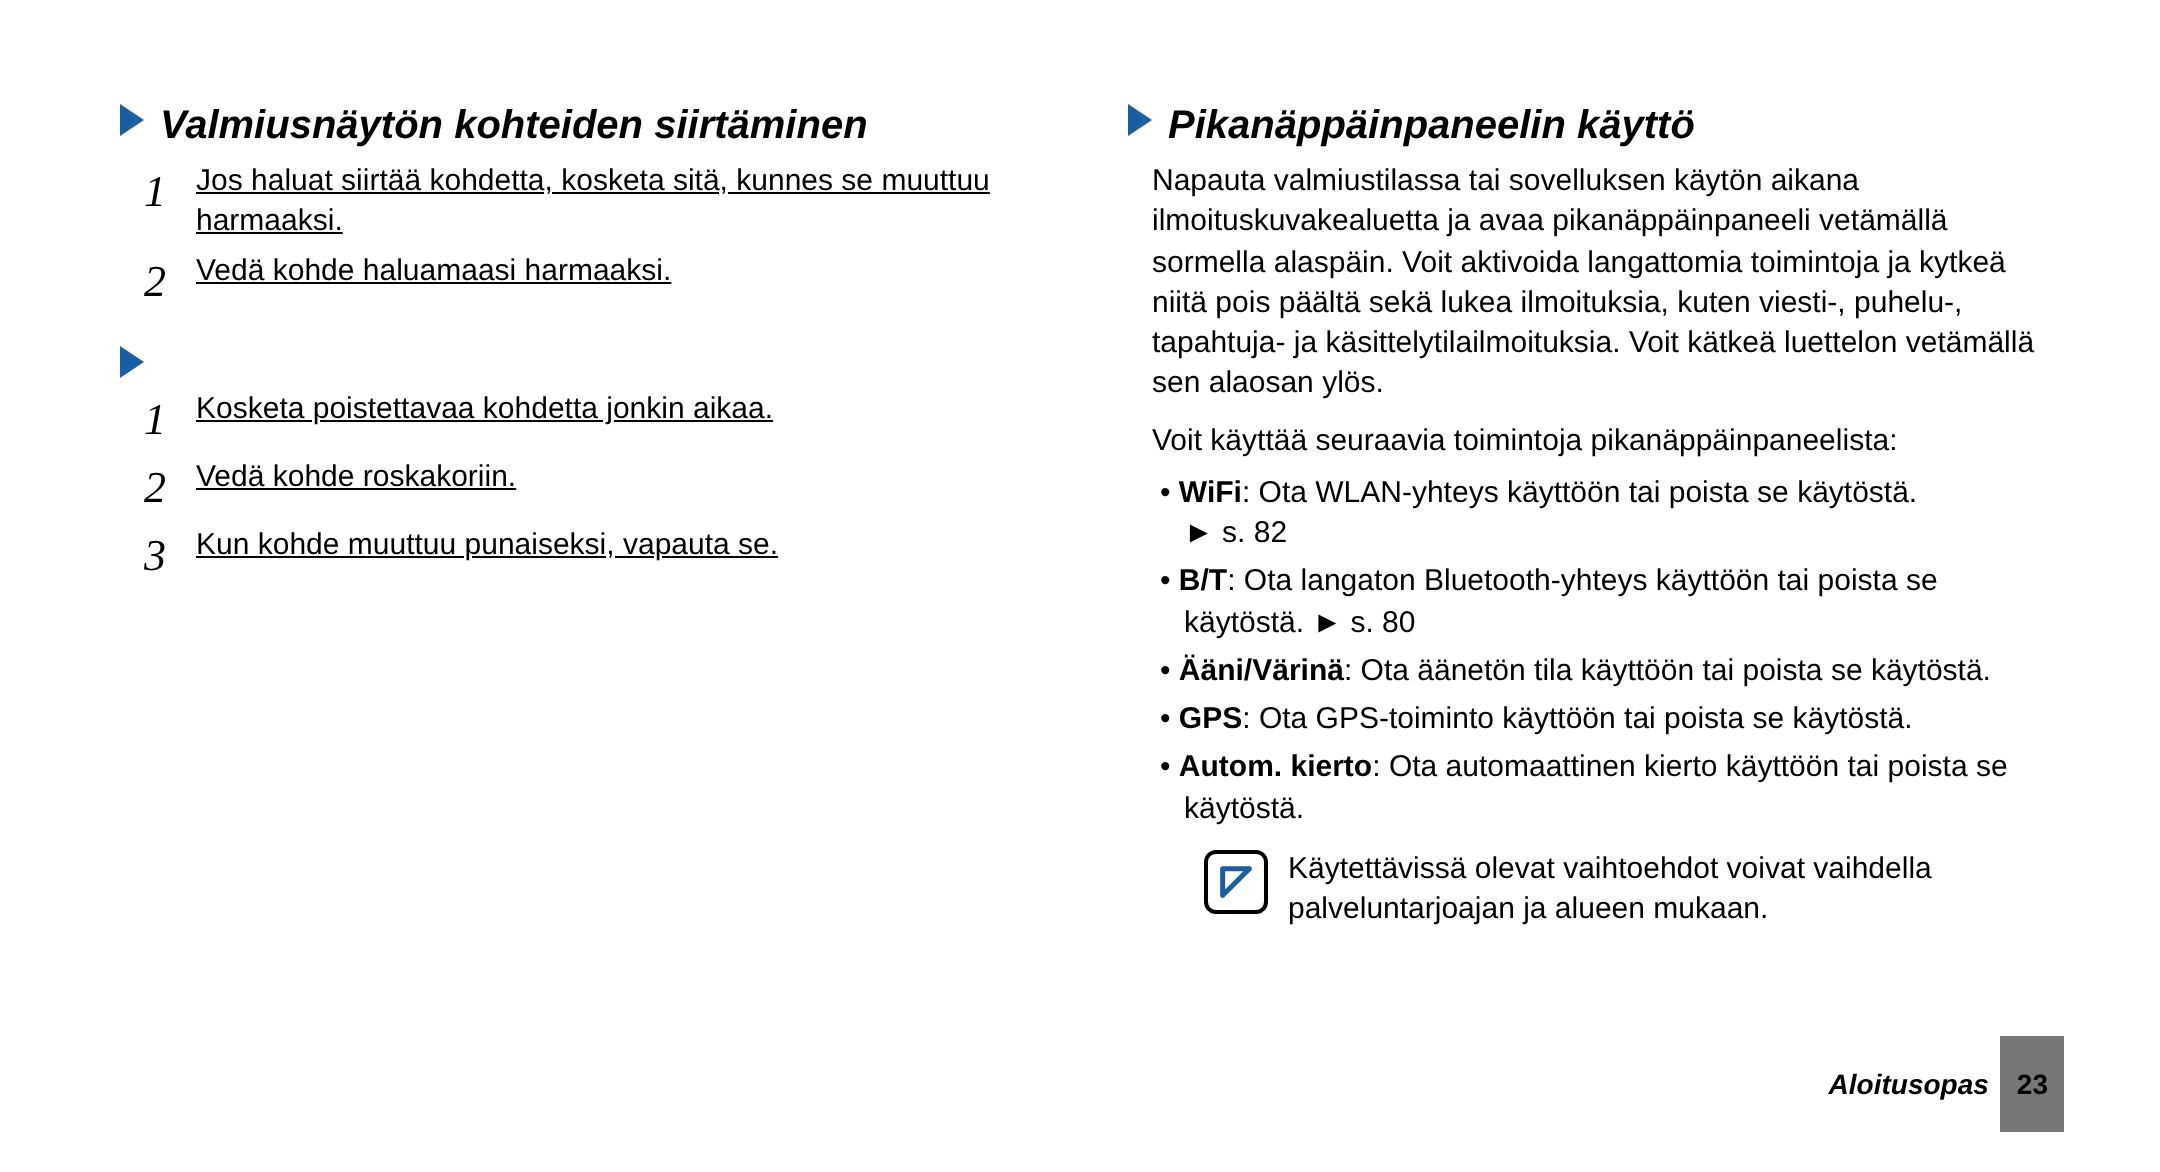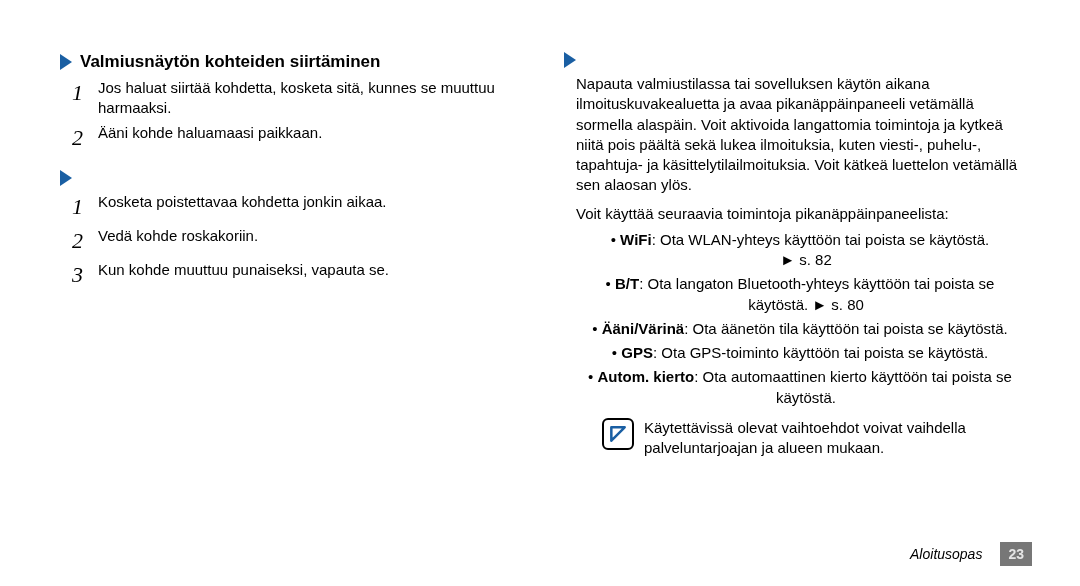--- a/index.html
+++ b/index.html
@@ -19,26 +19,26 @@
     position: relative;
   }
   .col {
     flex: 1;
     padding: 0 12px;
   }
   .col-left { padding-right: 24px; }
   .col-right { padding-left: 24px; }
 
   .heading {
-    font-size: 17px;
+    font-size: 20px;
     font-weight: bold;
     display: flex;
-    align-items: center;
     margin-top: 4px;
     margin-bottom: 6px;
+    font-style: italic;
   }
   .heading .chev {
     display: inline-block;
     width: 0;
     height: 0;
     border-top: 8px solid transparent;
     border-bottom: 8px solid transparent;
     border-left: 12px solid #1a5fa3;
     margin-right: 8px;
   }
@@ -48,42 +48,41 @@
     font-size: 15px;
     line-height: 1.35;
   }
   .step .num {
     font-family: "Times New Roman", serif;
     font-style: italic;
     font-size: 22px;
     width: 26px;
     flex-shrink: 0;
   }
-  .step .txt { flex: 1; }
+  .step .txt { flex: 1; text-decoration: underline; }
   .step .sub { display: block; }
 
   .para {
     font-size: 15px;
     line-height: 1.35;
     margin: 4px 0 6px 12px;
   }
   .intro {
     margin-bottom: 8px;
   }
   .bullets {
     margin-left: 16px;
     font-size: 15px;
     line-height: 1.35;
   }
   .bullets li {
     list-style: none;
     text-indent: -12px;
     padding-left: 12px;
     margin: 4px 0;
-    text-align: center;
   }
   .bullets li::before {
     content: "• ";
   }
   .arrow-ref::before {
     content: "► ";
   }
   .note {
     display: flex;
     margin: 10px 0 0 8px;
@@ -109,46 +108,47 @@
   .footer {
     position: absolute;
     bottom: 20px;
     right: 48px;
     display: flex;
     align-items: center;
     font-size: 14px;
   }
   .footer .sec {
     font-style: italic;
-    margin-right: 18px;
+    margin-right: 6px;
+    font-weight: bold;
   }
   .footer .pg {
     background: #777;
-    color: #e5e5e5;
-    padding: 4px 8px;
+    color: #000000;
+    padding: 16px 8px;
     font-weight: bold;
   }
 </style>
 </head>
 <body>
 
 <div class="page">
 
   <div class="col col-left">
     <div class="heading">
       <span class="chev"></span>
       <span>Valmiusnäytön kohteiden siirtäminen</span>
     </div>
     <div class="step">
       <span class="num">1</span>
       <span class="txt">Jos haluat siirtää kohdetta, kosketa sitä, kunnes se muuttuu harmaaksi.</span>
     </div>
     <div class="step">
       <span class="num">2</span>
-      <span class="txt">Ääni kohde haluamaasi paikkaan.</span>
+      <span class="txt">Vedä kohde haluamaasi harmaaksi.</span>
     </div>
 
     <div class="heading" style="margin-top:18px;">
       <span class="chev"></span>
     </div>
     <div class="step">
       <span class="num">1</span>
       <span class="txt">
         <span>Kosketa poistettavaa kohdetta jonkin aikaa.</span>
       </span>
@@ -159,20 +159,21 @@
     </div>
     <div class="step">
       <span class="num">3</span>
       <span class="txt">Kun kohde muuttuu punaiseksi, vapauta se.</span>
     </div>
   </div>
 
   <div class="col col-right">
     <div class="heading">
       <span class="chev"></span>
+      <span>Pikanäppäinpaneelin käyttö</span>
     </div>
     <div class="para intro">Napauta valmiustilassa tai sovelluksen käytön aikana ilmoituskuvakealuetta ja avaa pikanäppäinpaneeli vetämällä sormella alaspäin. Voit aktivoida langattomia toimintoja ja kytkeä niitä pois päältä sekä lukea ilmoituksia, kuten viesti-, puhelu-, tapahtuja- ja käsittelytilailmoituksia. Voit kätkeä luettelon vetämällä sen alaosan ylös.</div>
     <div class="para">Voit käyttää seuraavia toimintoja pikanäppäinpaneelista:</div>
     <ul class="bullets">
       <li>
         <b>WiFi</b><span>: Ota WLAN-yhteys käyttöön tai poista se käytöstä.</span>
         <br><span class="arrow-ref">s. 82</span>
       </li>
       <li>
         <b>B/T</b><span>: Ota langaton Bluetooth-yhteys käyttöön tai poista se käytöstä.</span>

